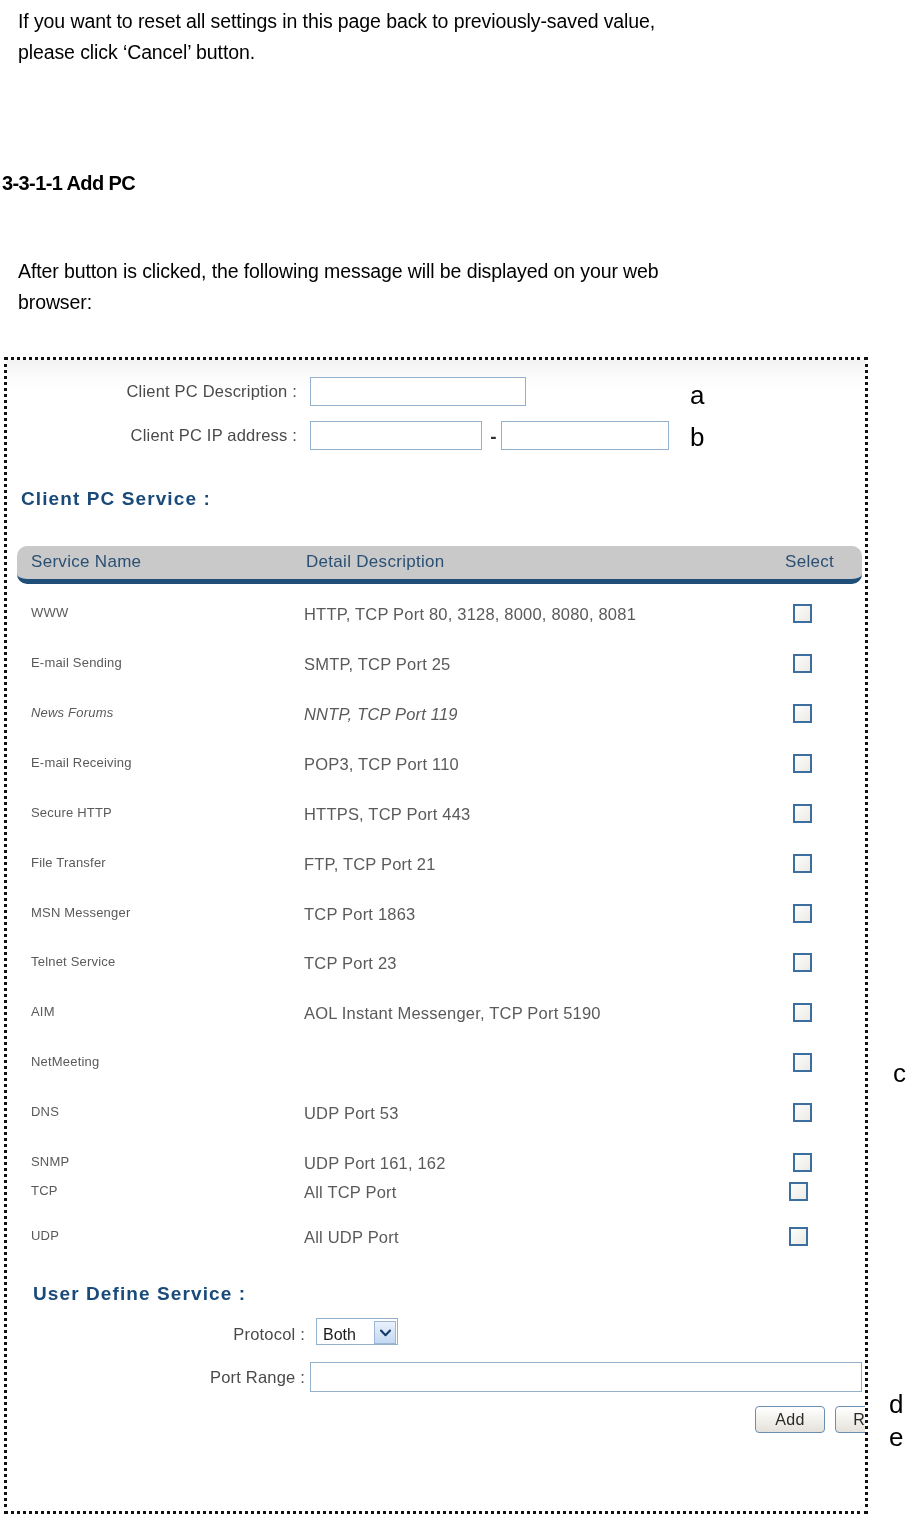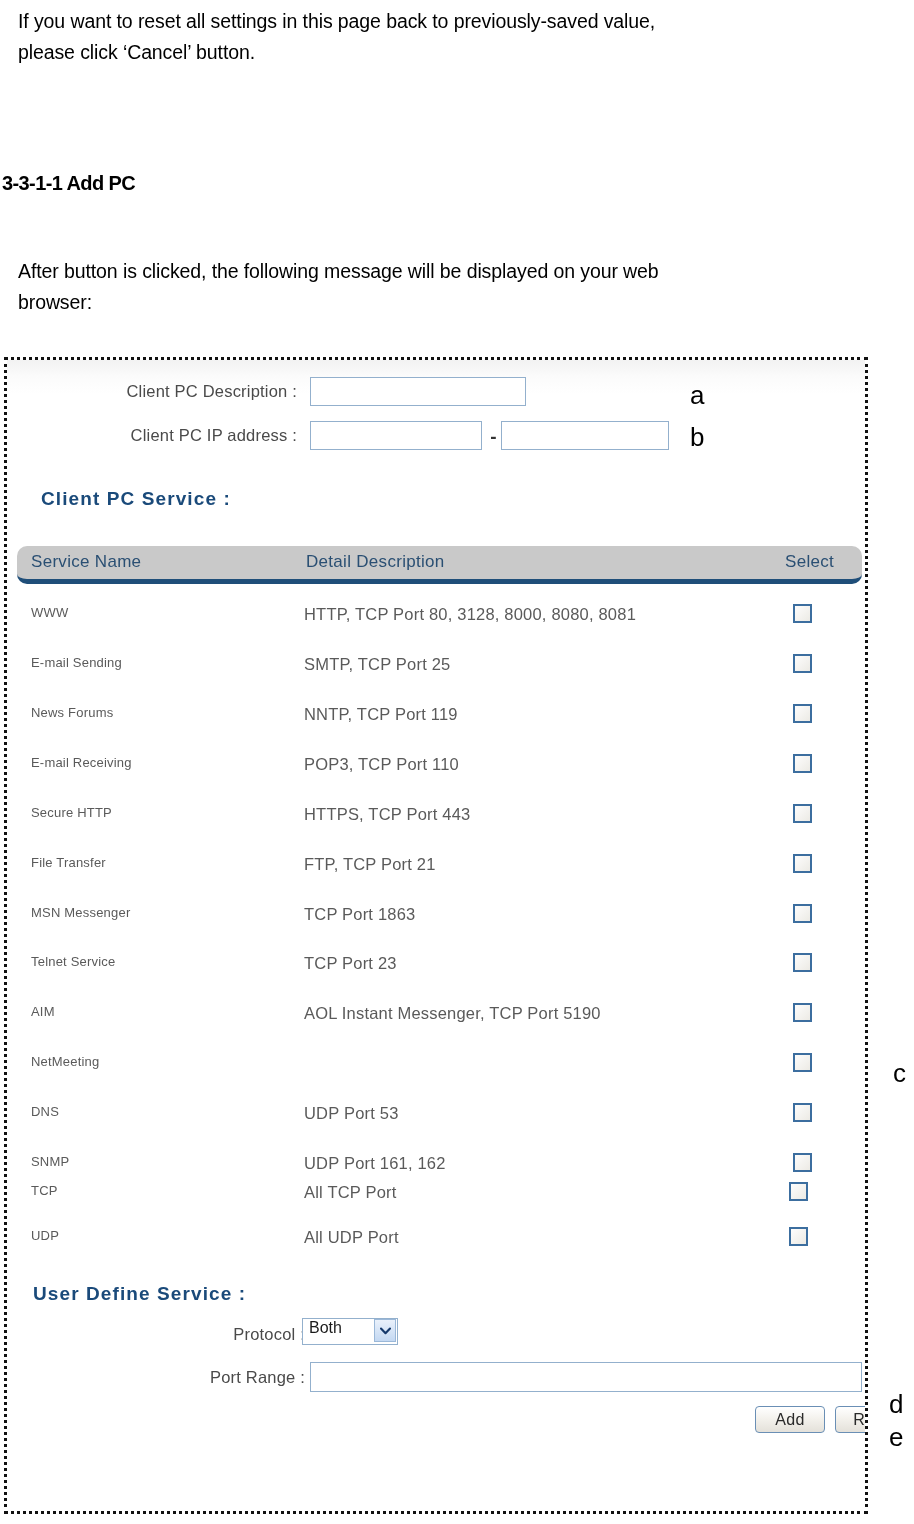--- a/index.html
+++ b/index.html
@@ -110,21 +110,21 @@
   
   .blue-heading {
     position: absolute;
     font-family: "Liberation Sans", sans-serif;
     font-weight: bold;
     font-size: 19px;
     color: #1a4a7a;
     letter-spacing: 1.1px;
     white-space: pre;
   }
-  #client-service-heading { left: 14px; top: 128px; margin-left: 20px; }
+  #client-service-heading { left: 14px; top: 128px; }
   #user-define-heading    { left: 14px; top: 923px; margin-left: 12px; }
 
   
   #service-table-header {
     position: absolute;
     left: 10px;
     top: 186px;
     width: 845px;
     height: 33px;
     background: #c9c9c9;
@@ -172,29 +172,29 @@
     height: 19px;
     box-sizing: border-box;
     border: 2px solid #3c6e9f;
     background: linear-gradient(135deg, #fdfdfd 0%, #eceae4 100%);
   }
 
   
   #protocol-label { left: 140px; top: 965px; width: 158px; }
   #protocol-select {
     position: absolute;
-    left: 295px;
+    left: 309px;
     top: 958px;
-    width: 96px;
+    width: 82px;
     height: 27px;
     box-sizing: border-box;
     border: 1.5px solid #93b0cd;
     background: #ffffff;
     display: flex;
-    align-items: flex-start;
+    align-items: flex-end;
   }
   #protocol-value {
     flex: 1;
     padding-left: 6px;
     font-family: "Liberation Sans", sans-serif;
     font-size: 16px;
     color: #1a1a1a;
     white-space: pre;
   }
   #protocol-arrow-btn {
@@ -269,21 +269,21 @@
         <div class="svc-row" style="top: 245px;">
           <span class="svc-name">WWW</span>
           <span class="svc-detail">HTTP, TCP Port 80, 3128, 8000, 8080, 8081</span>
           <span class="svc-check" style="left: 786px;"></span>
         </div>
         <div class="svc-row" style="top: 295px;">
           <span class="svc-name">E-mail Sending</span>
           <span class="svc-detail">SMTP, TCP Port 25</span>
           <span class="svc-check" style="left: 786px;"></span>
         </div>
-        <div class="svc-row" style="top: 345px;">
+        <div class="svc-row" style="top: 345px; font-style: italic;">
           <span class="svc-name">News Forums</span>
           <span class="svc-detail">NNTP, TCP Port 119</span>
           <span class="svc-check" style="left: 786px;"></span>
         </div>
         <div class="svc-row" style="top: 395px;">
           <span class="svc-name">E-mail Receiving</span>
           <span class="svc-detail">POP3, TCP Port 110</span>
           <span class="svc-check" style="left: 786px;"></span>
         </div>
         <div class="svc-row" style="top: 445px;">

